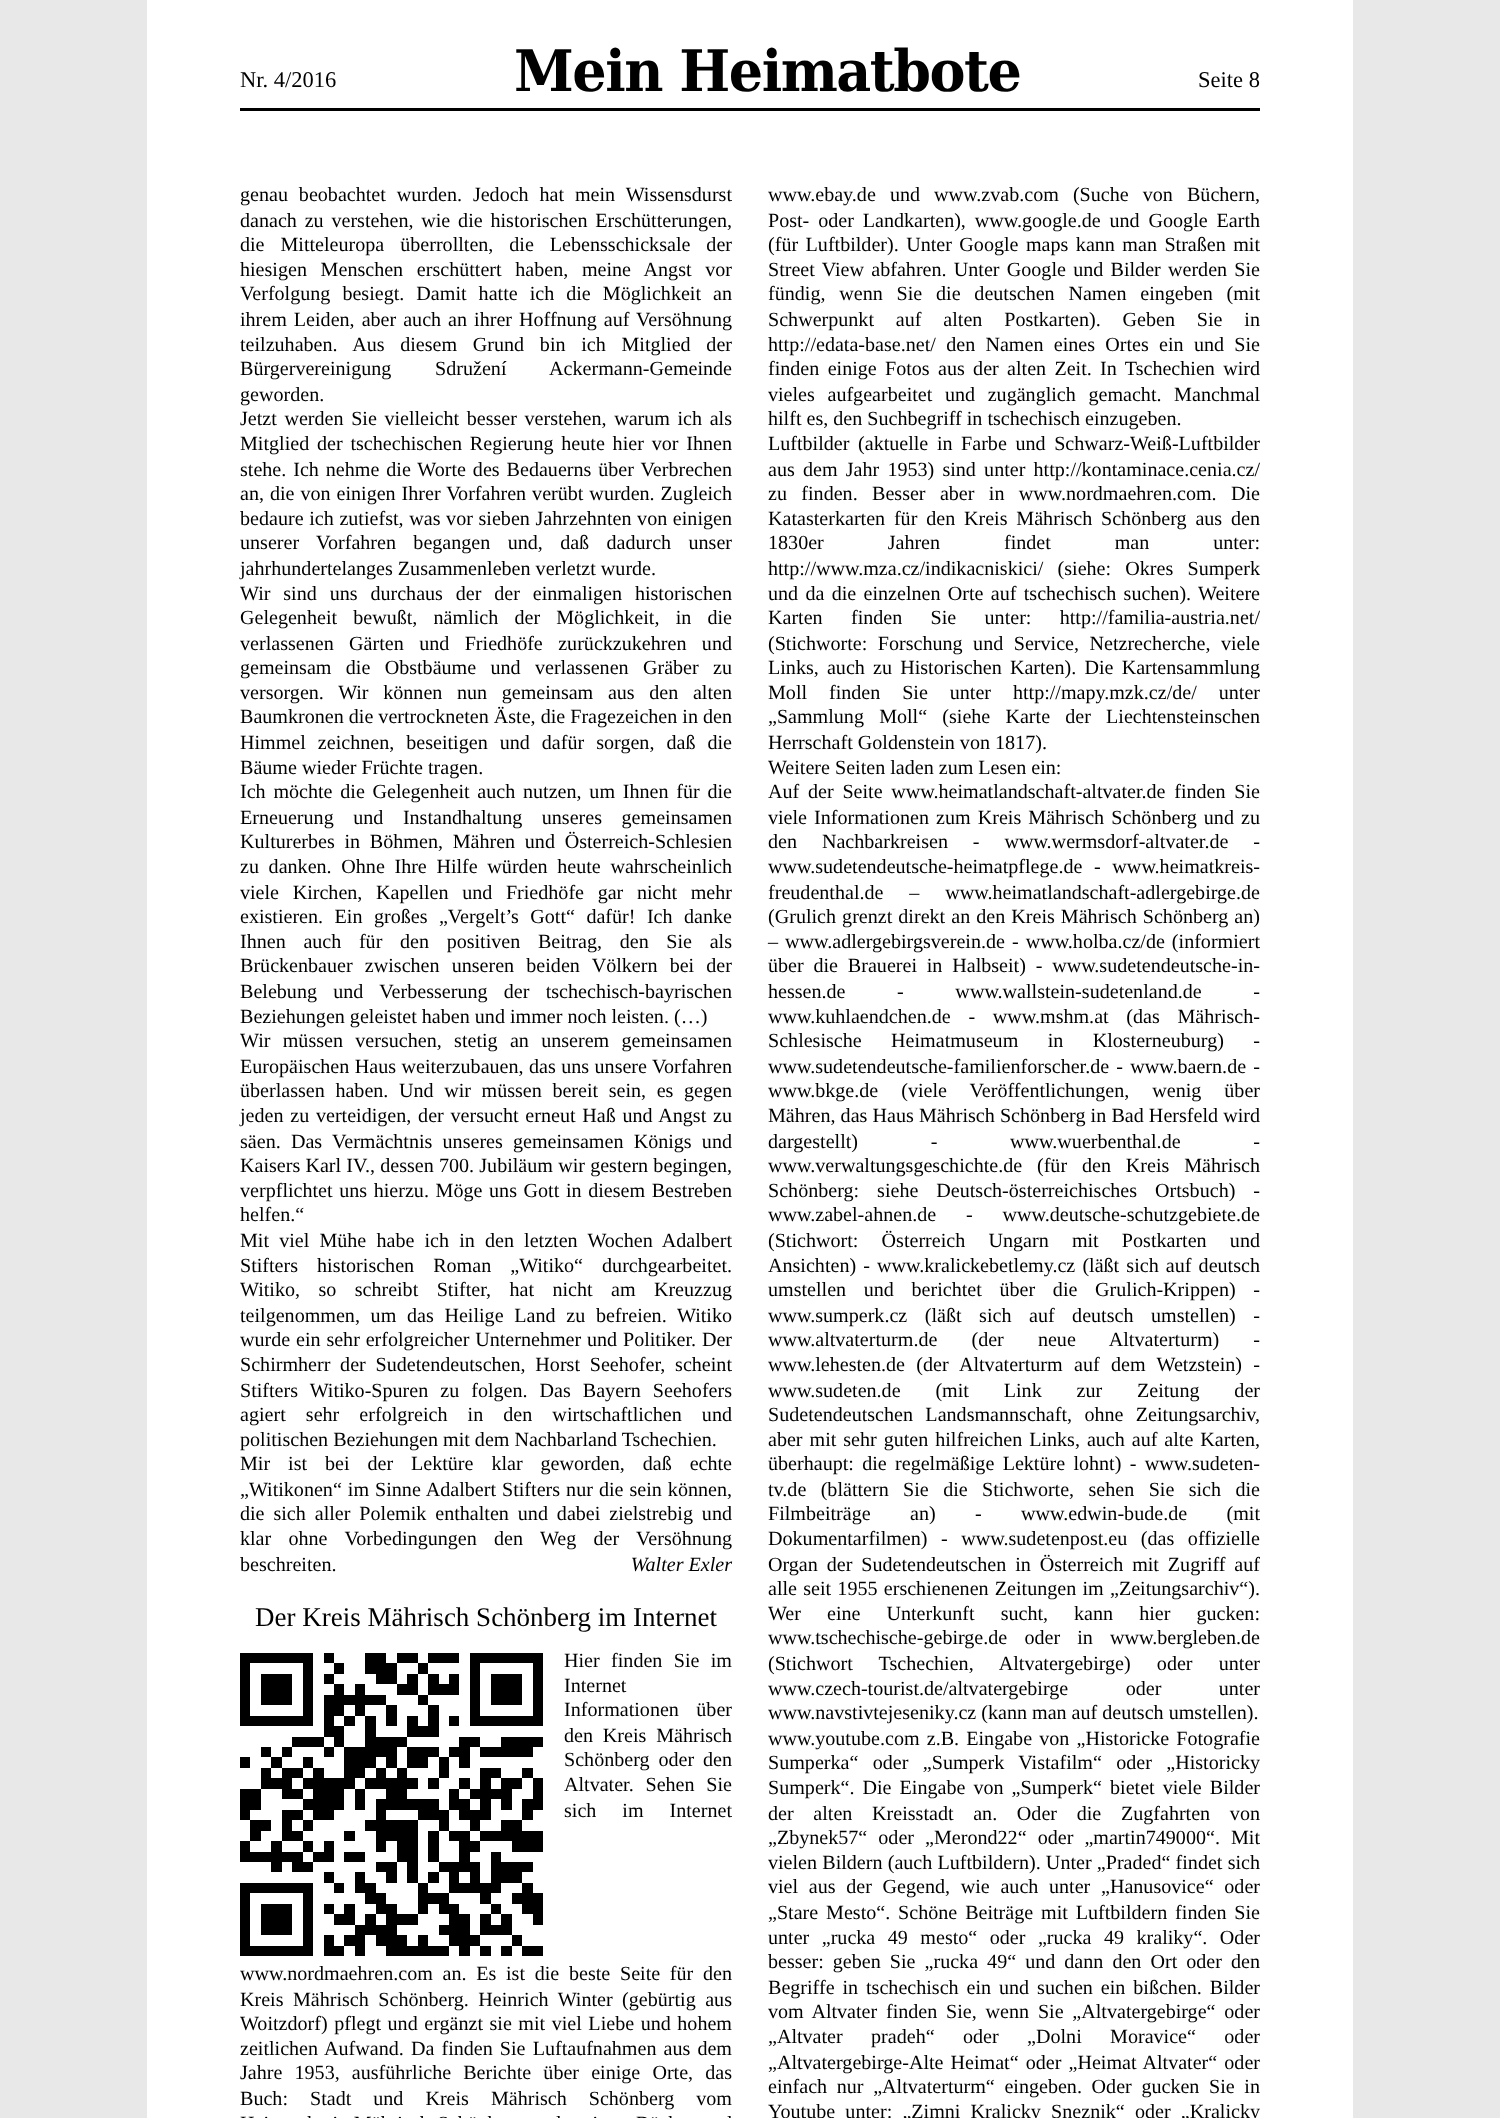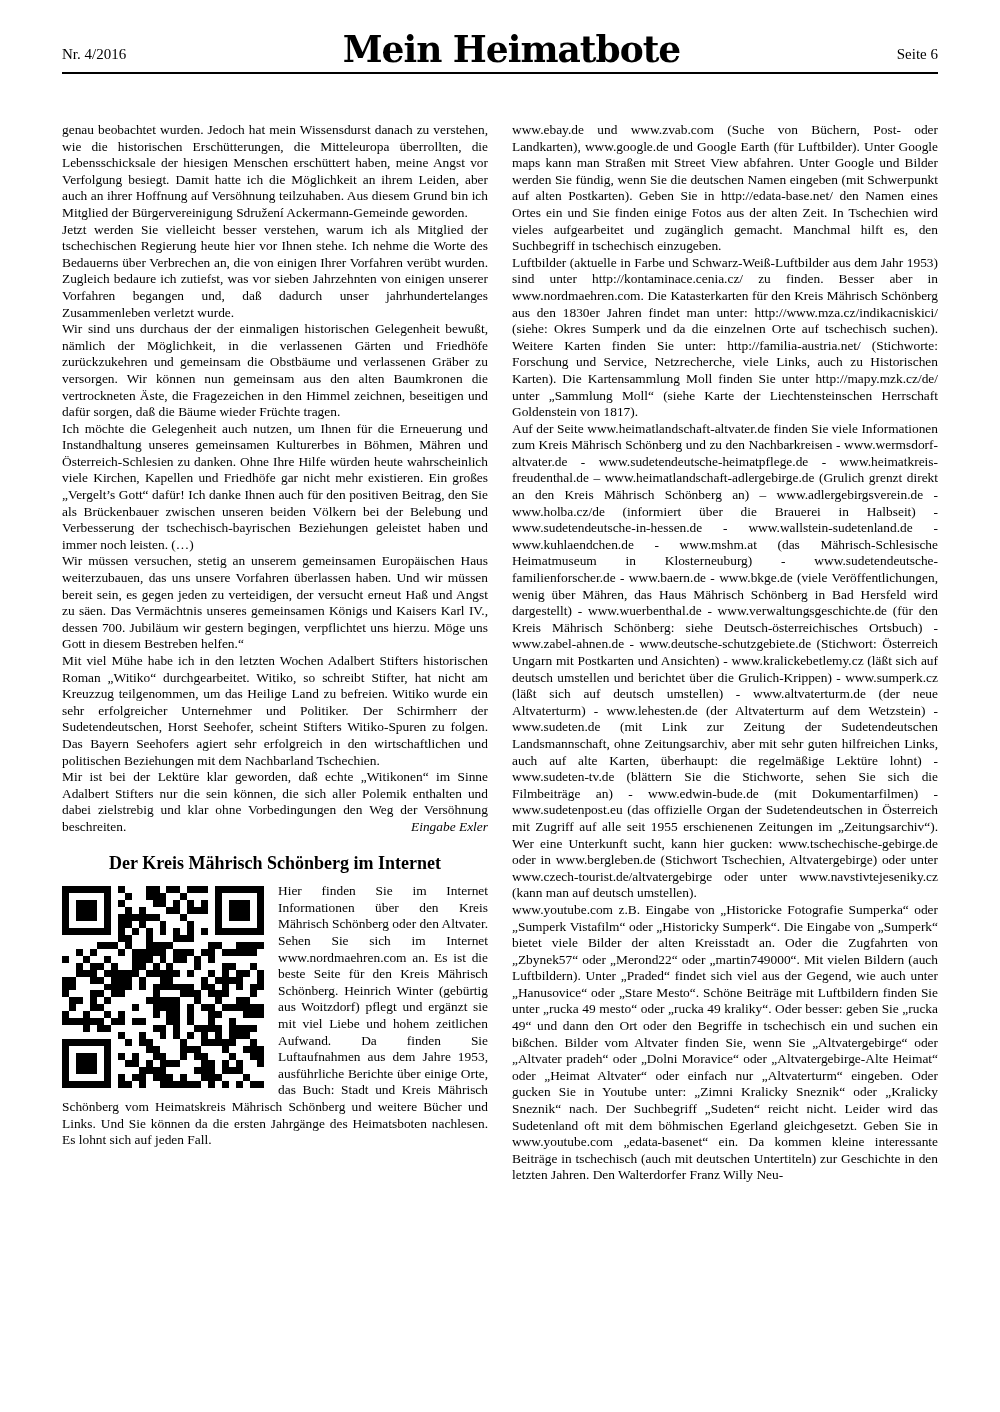--- a/index.html
+++ b/index.html
@@ -2,21 +2,21 @@
 <html lang="de"><head>
 <meta charset="utf-8">
 <style>
   html, body {
     margin: 0;
     padding: 0;
     background: #e8e8e8;
   }
   .page {
     position: relative;
-    width: 1000px;
+    width: 804px;
     height: 1412px;
     margin: 0 auto;
     background: #ffffff;
     color: #000;
     font-family: "Liberation Serif", "DejaVu Serif", serif;
     overflow: hidden;
     box-sizing: border-box;
   }
   .header {
     display: flex;
@@ -54,21 +54,21 @@
   }
   p.para {
     margin: 0;
     padding: 0;
   }
   .bold { font-weight: normal; }
   .italic { font-style: italic; }
   .flow-right { float: right; font-style: italic; }
   .section-heading {
     font-size: 18px;
-    font-weight: bold;
+    font-weight: normal;
     text-align: center;
     margin: 17px 4px 10px 4px;
     line-height: 1.15;
   }
   .qr-section { overflow: visible; }
   .qr {
     float: left;
     width: 202px;
     height: 202px;
     margin: 3px 14px 4px 0;
@@ -76,36 +76,36 @@
   }
 </style>
 </head>
 <body>
 
 <div class="page">
 
   <div class="header">
     <span class="issue">Nr. 4/2016</span>
     <div class="masthead">Mein Heimatbote</div>
-    <span class="pageno">Seite 6</span>
+    <span class="pageno">Seite 8</span>
   </div>
 
   <div class="rule"></div>
 
   <div class="columns">
 
     <div class="col">
       <div>
           <p class="para"><span>genau beobachtet wurden. Jedoch hat mein Wissensdurst danach zu verstehen, wie die historischen Erschütterungen, die Mitteleuropa überrollten, die Lebensschicksale der hiesigen Menschen erschüttert haben, meine Angst vor Verfolgung besiegt. Damit hatte ich die Möglichkeit an ihrem Leiden, aber auch an ihrer Hoffnung auf Versöhnung teilzuhaben. Aus diesem Grund bin ich Mitglied der Bürgervereinigung Sdružení Ackermann-Gemeinde geworden.</span></p>
           <p class="para"><span>Jetzt werden Sie vielleicht besser verstehen, warum ich als Mitglied der tschechischen Regierung heute hier vor Ihnen stehe. Ich nehme die Worte des Bedauerns über Verbrechen an, die von einigen Ihrer Vorfahren verübt wurden. Zugleich bedaure ich zutiefst, was vor sieben Jahrzehnten von einigen unserer Vorfahren begangen und, daß dadurch unser jahrhundertelanges Zusammenleben verletzt wurde.</span></p>
           <p class="para"><span>Wir sind uns durchaus der der einmaligen historischen Gelegenheit bewußt, nämlich der Möglichkeit, in die verlassenen Gärten und Friedhöfe zurückzukehren und gemeinsam die Obstbäume und verlassenen Gräber zu versorgen. Wir können nun gemeinsam aus den alten Baumkronen die vertrockneten Äste, die Fragezeichen in den Himmel zeichnen, beseitigen und dafür sorgen, daß die Bäume wieder Früchte tragen.</span></p>
           <p class="para"><span>Ich möchte die Gelegenheit auch nutzen, um Ihnen für die Erneuerung und Instandhaltung unseres gemeinsamen Kulturerbes in Böhmen, Mähren und Österreich-Schlesien zu danken. Ohne Ihre Hilfe würden heute wahrscheinlich viele Kirchen, Kapellen und Friedhöfe gar nicht mehr existieren. Ein großes „Vergelt’s Gott“ dafür! Ich danke Ihnen auch für den positiven Beitrag, den Sie als Brückenbauer zwischen unseren beiden Völkern bei der Belebung und Verbesserung der tschechisch-bayrischen Beziehungen geleistet haben und immer noch leisten. (…)</span></p>
           <p class="para"><span>Wir müssen versuchen, stetig an unserem gemeinsamen Europäischen Haus weiterzubauen, das uns unsere Vorfahren überlassen haben. Und wir müssen bereit sein, es gegen jeden zu verteidigen, der versucht erneut Haß und Angst zu säen. Das Vermächtnis unseres gemeinsamen Königs und Kaisers Karl IV., dessen 700. Jubiläum wir gestern begingen, verpflichtet uns hierzu. Möge uns Gott in diesem Bestreben helfen.“</span></p>
           <p class="para"><span>Mit viel Mühe habe ich in den letzten Wochen Adalbert Stifters historischen Roman „Witiko“ durchgearbeitet. Witiko, so schreibt Stifter, hat nicht am Kreuzzug teilgenommen, um das Heilige Land zu befreien. Witiko wurde ein sehr erfolgreicher Unternehmer und Politiker. Der Schirmherr der Sudetendeutschen, Horst Seehofer, scheint Stifters Witiko-Spuren zu folgen. Das Bayern Seehofers agiert sehr erfolgreich in den wirtschaftlichen und politischen Beziehungen mit dem Nachbarland Tschechien.</span></p>
-          <p class="para"><span>Mir ist bei der Lektüre klar geworden, daß echte „Witikonen“ im Sinne Adalbert Stifters nur die sein können, die sich aller Polemik enthalten und dabei zielstrebig und klar ohne Vorbedingungen den Weg der Versöhnung beschreiten. </span><span class="italic flow-right">Eingabe Exler</span></p>
+          <p class="para"><span>Mir ist bei der Lektüre klar geworden, daß echte „Witikonen“ im Sinne Adalbert Stifters nur die sein können, die sich aller Polemik enthalten und dabei zielstrebig und klar ohne Vorbedingungen den Weg der Versöhnung beschreiten. </span><span class="italic flow-right">Walter Exler</span></p>
         </div>
 
       <h2 class="section-heading">Der Kreis Mährisch Schönberg im Internet</h2>
 
       <div class="qr-section">
         <svg id="qr" class="qr" viewBox="0 0 29 29" shape-rendering="crispEdges">
             <rect x="0" y="0" width="29" height="29" fill="#fff"></rect>
             <rect x="8" y="0" width="1" height="1" fill="#000"></rect>
             <rect x="12" y="0" width="1" height="1" fill="#000"></rect>
             <rect x="13" y="0" width="1" height="1" fill="#000"></rect>
@@ -449,19 +449,20 @@
         <div>
             <p class="para"><span>Hier finden Sie im Internet Informationen über den Kreis Mährisch Schönberg oder den Altvater. Sehen Sie sich im Internet </span><span class="bold">www.nordmaehren.com</span><span> an. Es ist die beste Seite für den Kreis Mährisch Schönberg. Heinrich Winter (gebürtig aus Woitzdorf) pflegt und ergänzt sie mit viel Liebe und hohem zeitlichen Aufwand. Da finden Sie Luftaufnahmen aus dem Jahre 1953, ausführliche Berichte über einige Orte, das Buch: Stadt und Kreis Mährisch Schönberg vom Heimatskreis Mährisch Schönberg und weitere Bücher und Links. Und Sie können da die ersten Jahrgänge des Heimatsboten nachlesen. Es lohnt sich auf jeden Fall.</span></p>
           </div>
       </div>
     </div>
 
     <div class="col">
       <div>
           <p class="para"><span class="bold">www.ebay.de</span><span> und </span><span class="bold">www.zvab.com</span><span> (Suche von Büchern, Post- oder Landkarten), </span><span class="bold">www.google.de</span><span> und </span><span class="bold">Google Earth</span><span> (für Luftbilder). Unter </span><span class="bold">Google maps</span><span> kann man Straßen mit </span><span class="bold">Street View</span><span> abfahren. Unter </span><span class="bold">Google</span><span> und </span><span class="bold">Bilder</span><span> werden Sie fündig, wenn Sie die deutschen Namen eingeben (mit Schwerpunkt auf alten Postkarten). Geben Sie in </span><span class="bold">http://edata-base.net/</span><span> den Namen eines Ortes ein und Sie finden einige Fotos aus der alten Zeit. In Tschechien wird vieles aufgearbeitet und zugänglich gemacht. Manchmal hilft es, den Suchbegriff in tschechisch einzugeben.</span></p>
           <p class="para"><span>Luftbilder (aktuelle in Farbe und Schwarz-Weiß-Luftbilder aus dem Jahr 1953) sind unter </span><span class="bold">http://kontaminace.cenia.cz/</span><span> zu finden. Besser aber in www.nordmaehren.com. Die Katasterkarten für den Kreis Mährisch Schönberg aus den 1830er Jahren findet man unter: </span><span class="bold">http://www.mza.cz/indikacniskici/</span><span> (siehe: Okres Sumperk und da die einzelnen Orte auf tschechisch suchen). Weitere Karten finden Sie unter: </span><span class="bold">http://familia-austria.net/</span><span> (Stichworte: Forschung und Service, Netzrecherche, viele Links, auch zu Historischen Karten). Die Kartensammlung Moll finden Sie unter </span><span class="bold">http://mapy.mzk.cz/de/</span><span> unter „Sammlung Moll“ (siehe Karte der Liechtensteinschen Herrschaft Goldenstein von 1817).</span></p>
+          <p class="para"><span class="bold">Weitere Seiten laden zum Lesen ein:</span></p>
           <p class="para"><span>Auf der Seite www.heimatlandschaft-altvater.de finden Sie viele Informationen zum Kreis Mährisch Schönberg und zu den Nachbarkreisen - www.wermsdorf-altvater.de - www.sudetendeutsche-heimatpflege.de - www.heimatkreis-freudenthal.de – www.heimatlandschaft-adlergebirge.de (Grulich grenzt direkt an den Kreis Mährisch Schönberg an) – www.adlergebirgsverein.de - www.holba.cz/de (informiert über die Brauerei in Halbseit) - www.sudetendeutsche-in-hessen.de - www.wallstein-sudetenland.de - www.kuhlaendchen.de - www.mshm.at (das Mährisch-Schlesische Heimatmuseum in Klosterneuburg) - www.sudetendeutsche-familienforscher.de - www.baern.de - www.bkge.de (viele Veröffentlichungen, wenig über Mähren, das Haus Mährisch Schönberg in Bad Hersfeld wird dargestellt) - www.wuerbenthal.de - www.verwaltungsgeschichte.de (für den Kreis Mährisch Schönberg: siehe Deutsch-österreichisches Ortsbuch) - www.zabel-ahnen.de - www.deutsche-schutzgebiete.de (Stichwort: Österreich Ungarn mit Postkarten und Ansichten) - www.kralickebetlemy.cz (läßt sich auf deutsch umstellen und berichtet über die Grulich-Krippen) - www.sumperk.cz (läßt sich auf deutsch umstellen) - www.altvaterturm.de (der neue Altvaterturm) - www.lehesten.de (der Altvaterturm auf dem Wetzstein) - www.sudeten.de (mit Link zur Zeitung der Sudetendeutschen Landsmannschaft, ohne Zeitungsarchiv, aber mit sehr guten hilfreichen Links, auch auf alte Karten, überhaupt: die regelmäßige Lektüre lohnt) - www.sudeten-tv.de (blättern Sie die Stichworte, sehen Sie sich die Filmbeiträge an) - www.edwin-bude.de (mit Dokumentarfilmen) - www.sudetenpost.eu (das offizielle Organ der Sudetendeutschen in Österreich mit Zugriff auf alle seit 1955 erschienenen Zeitungen im „Zeitungsarchiv“). Wer eine Unterkunft sucht, kann hier gucken: www.tschechische-gebirge.de oder in www.bergleben.de (Stichwort Tschechien, Altvatergebirge) oder unter www.czech-tourist.de/altvatergebirge oder unter www.navstivtejeseniky.cz (kann man auf deutsch umstellen).</span></p>
           <p class="para"><span class="bold">www.youtube.com</span><span> z.B. Eingabe von „Historicke Fotografie Sumperka“ oder „Sumperk Vistafilm“ oder „Historicky Sumperk“. Die Eingabe von „Sumperk“ bietet viele Bilder der alten Kreisstadt an. Oder die Zugfahrten von „Zbynek57“ oder „Merond22“ oder „martin749000“. Mit vielen Bildern (auch Luftbildern). Unter „Praded“ findet sich viel aus der Gegend, wie auch unter „Hanusovice“ oder „Stare Mesto“. Schöne Beiträge mit Luftbildern finden Sie unter „rucka 49 mesto“ oder „rucka 49 kraliky“. Oder besser: geben Sie „rucka 49“ und dann den Ort oder den Begriffe in tschechisch ein und suchen ein bißchen. Bilder vom Altvater finden Sie, wenn Sie „Altvatergebirge“ oder „Altvater pradeh“ oder „Dolni Moravice“ oder „Altvatergebirge-Alte Heimat“ oder „Heimat Altvater“ oder einfach nur „Altvaterturm“ eingeben. Oder gucken Sie in Youtube unter: „Zimni Kralicky Sneznik“ oder „Kralicky Sneznik“ nach. Der Suchbegriff „Sudeten“ reicht nicht. Leider wird das Sudetenland oft mit dem böhmischen Egerland gleichgesetzt. Geben Sie in www.youtube.com „edata-basenet“ ein. Da kommen kleine interessante Beiträge in tschechisch (auch mit deutschen Untertiteln) zur Geschichte in den letzten Jahren. Den Walterdorfer Franz Willy Neu-</span></p>
         </div>
     </div>
 
   </div>
 </div>
 
 </body></html>

